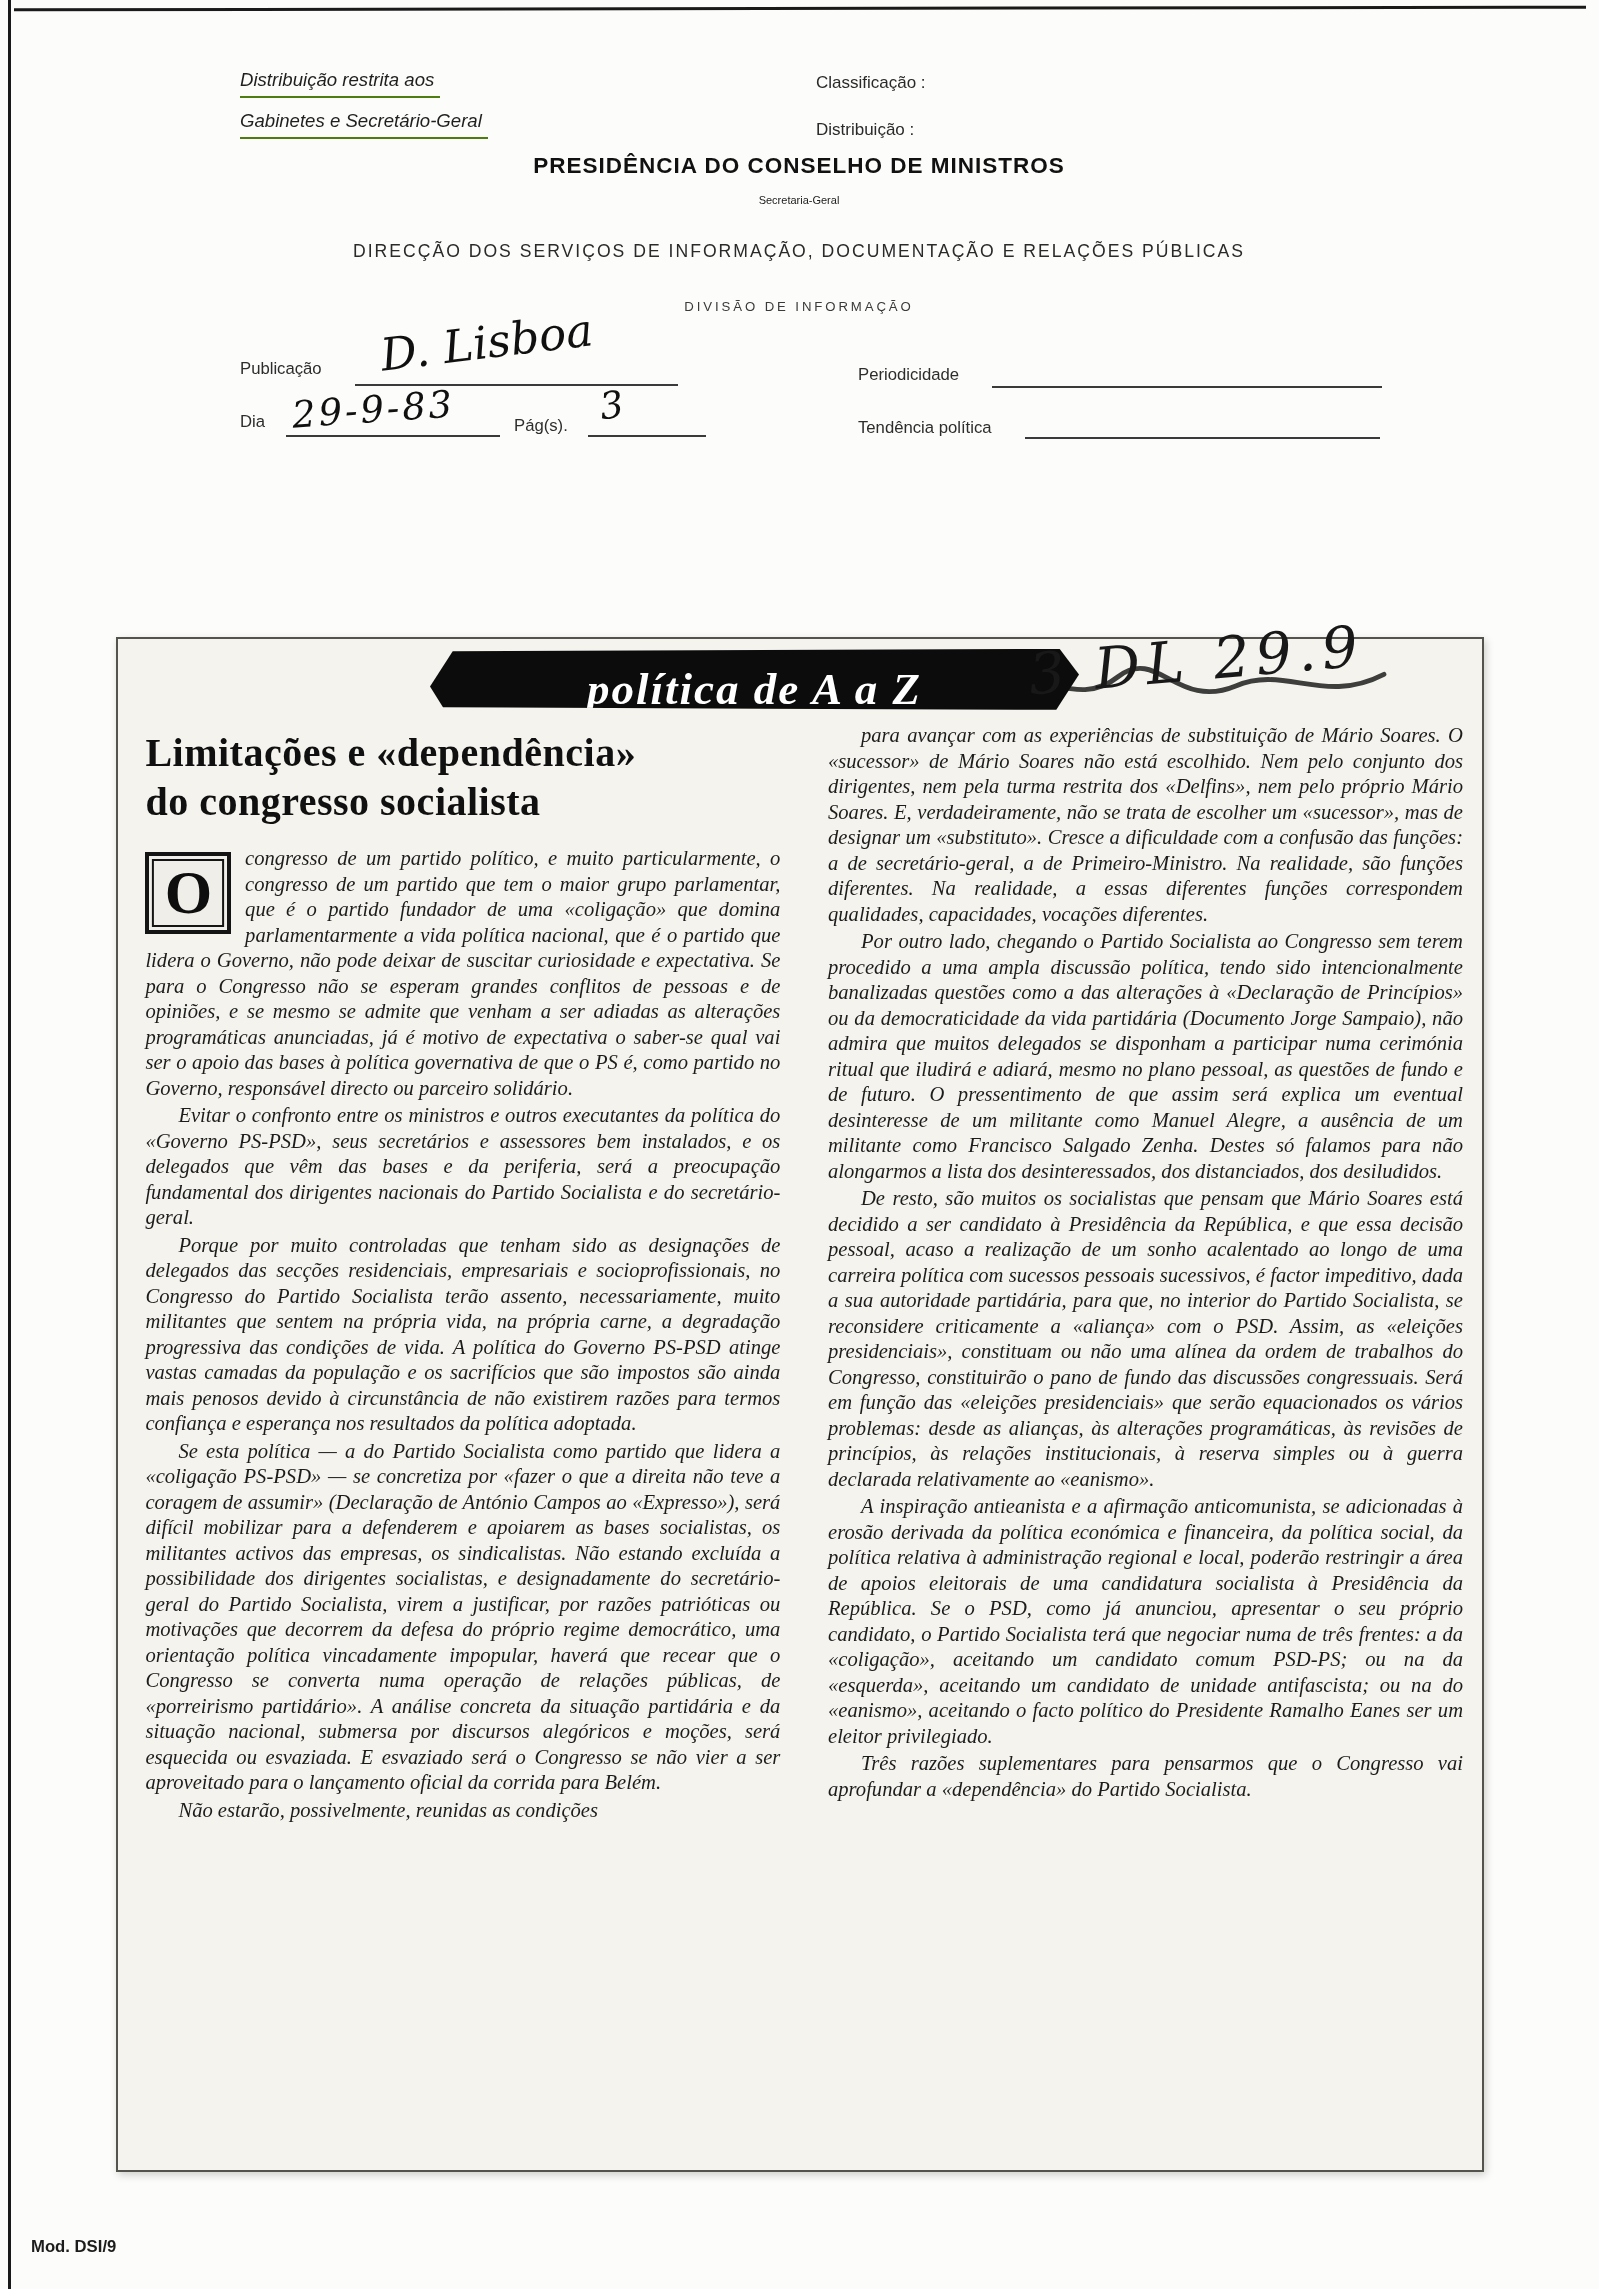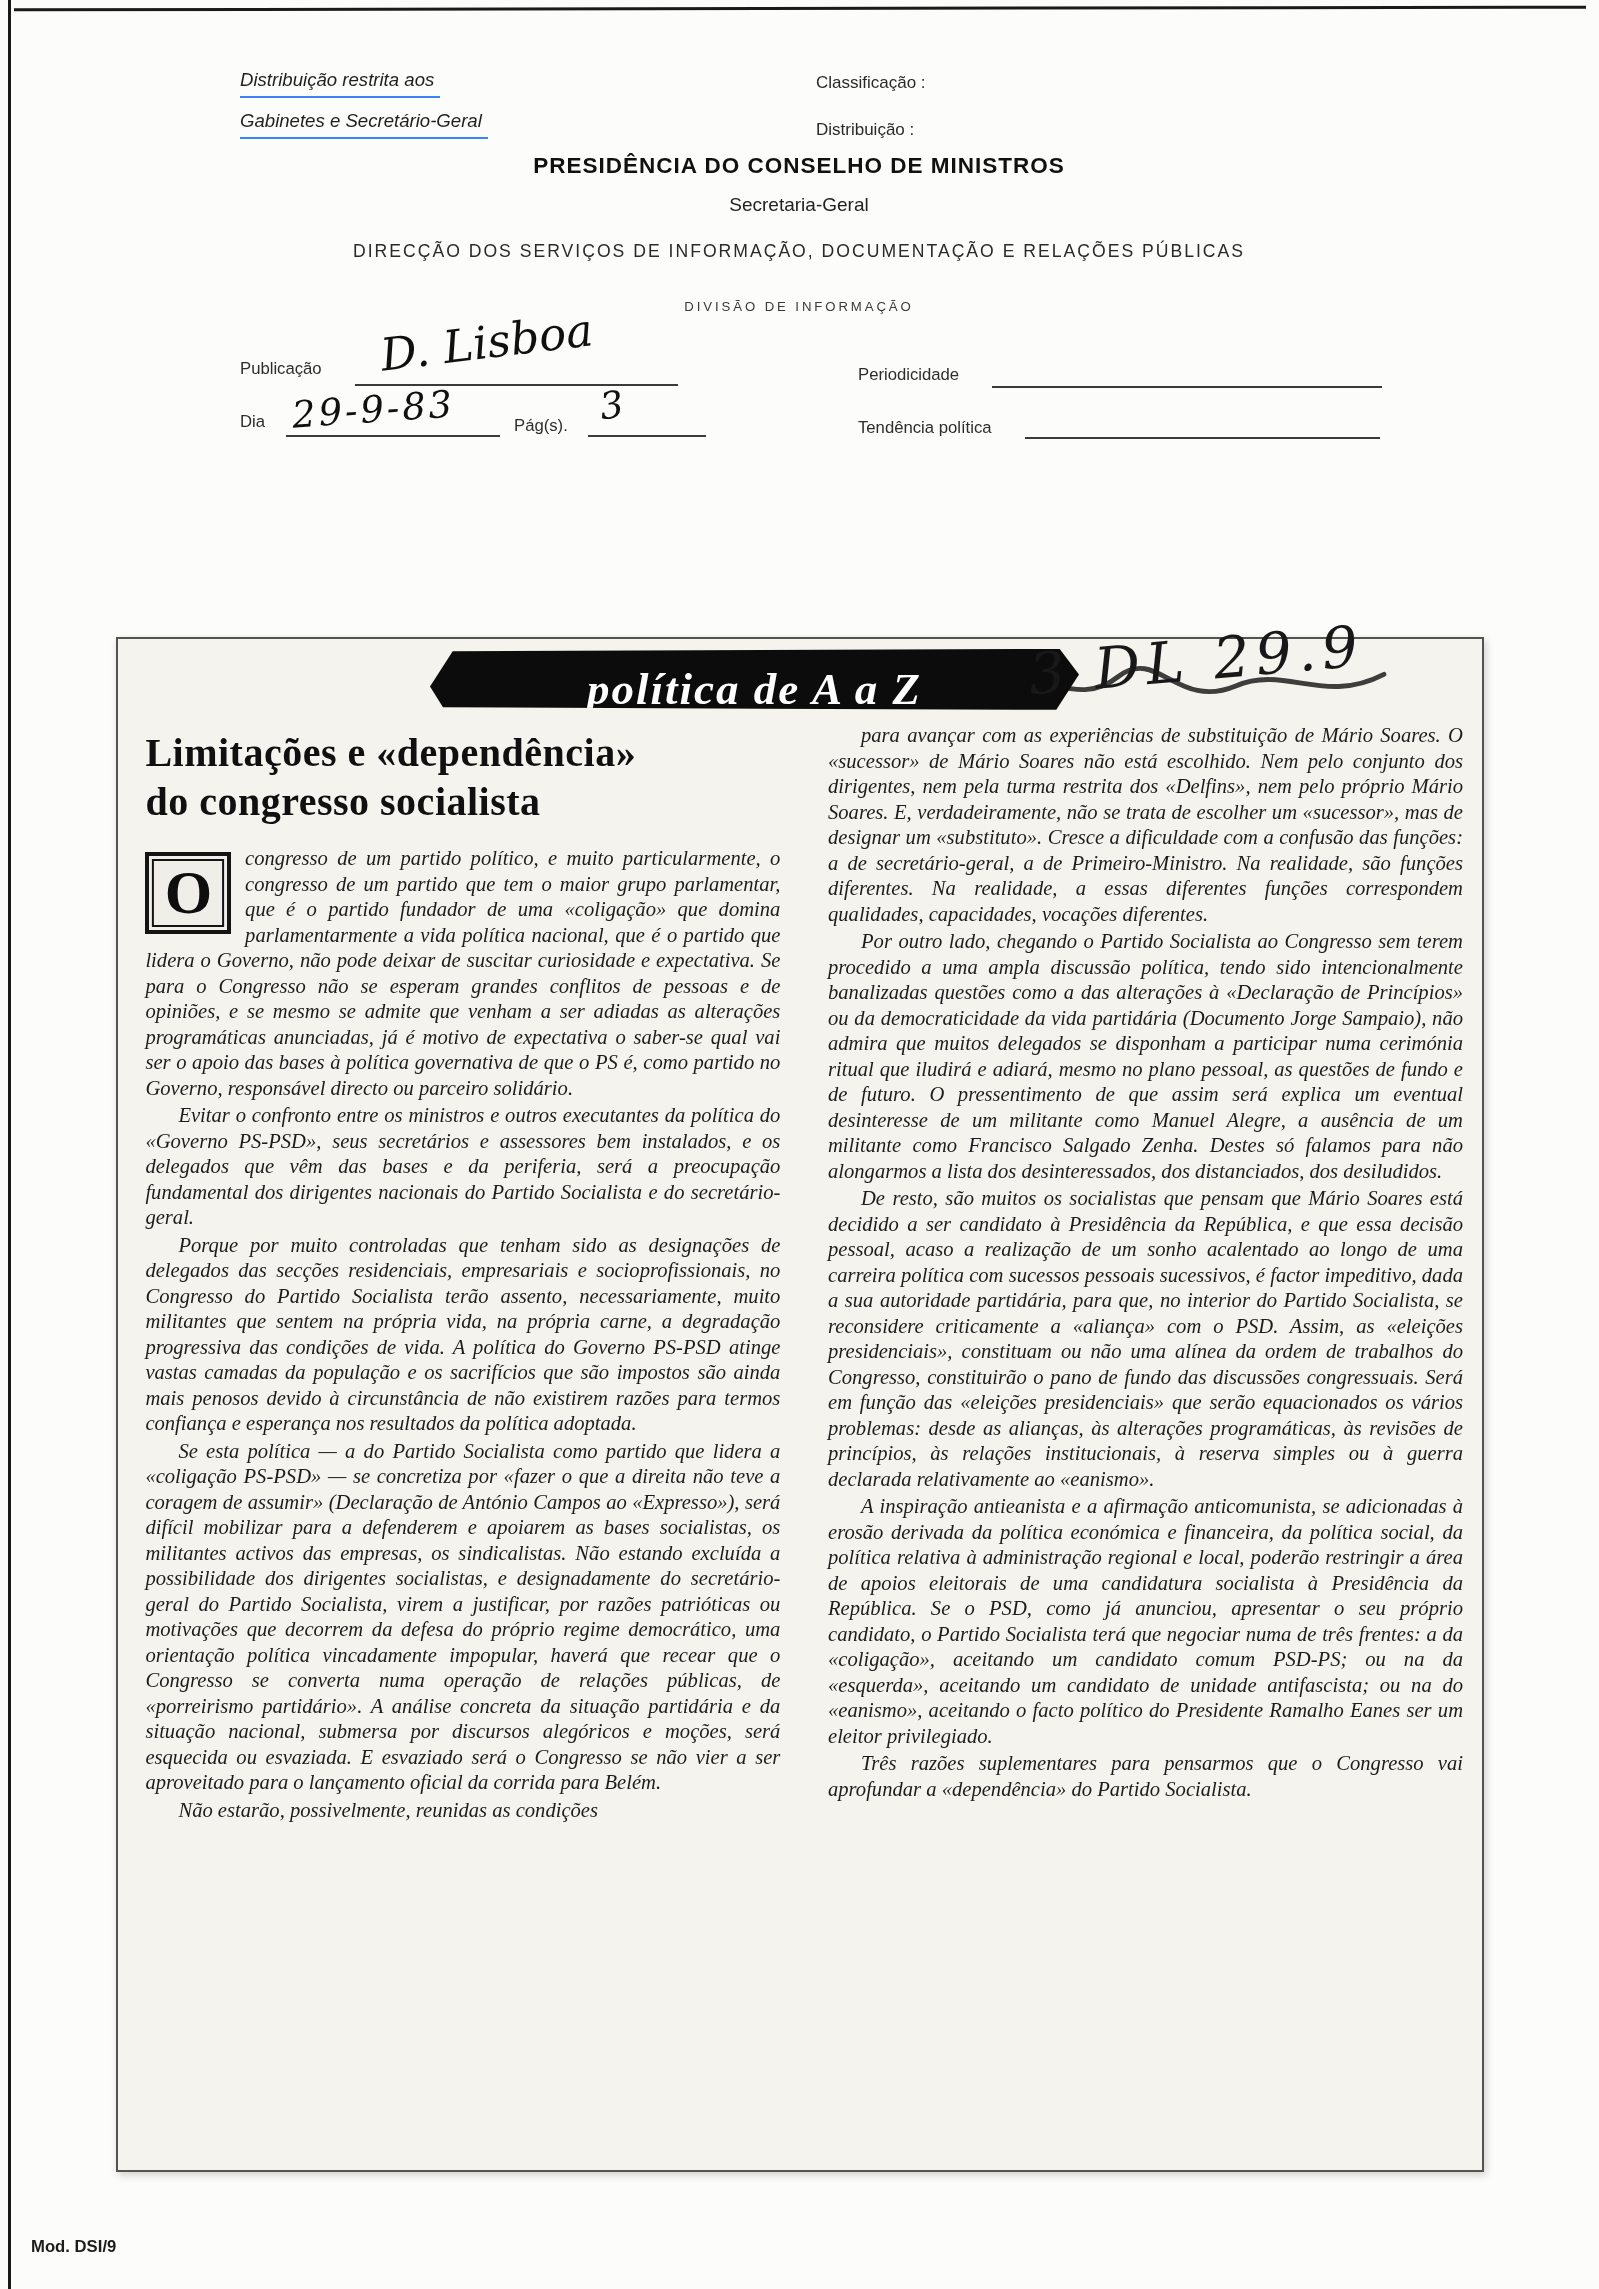--- a/index.html
+++ b/index.html
@@ -7,27 +7,27 @@
   .page {
     position:relative; width:1600px; height:2290px;
     background:#fcfcfa; overflow:hidden;
     font-family:"Liberation Sans", sans-serif; color:#222;
   }
   .edge-left { position:absolute; left:7.8px; top:0; width:2.9px; height:2290px; background:#191919; }
   .edge-top  { position:absolute; left:13.7px; top:6.9px; width:1572px; height:2.9px; background:#1a1a1a; transform:rotate(-0.1deg); }
 
   
   .restricted { position:absolute; left:240px; top:69px; font-style:italic; font-size:18.6px; color:#1f1f1f; }
-  .restricted .u { display:table; border-bottom:2px solid #3b82f6; padding:0 5.9px 4.9px 0; margin-bottom:11.8px; }
+  .restricted .u { display:table; border-bottom:2px solid #4d7c0f; padding:0 5.9px 4.9px 0; margin-bottom:11.8px; }
   .class-col { position:absolute; left:816px; top:73px; font-size:17px; color:#2a2a2a; }
   .class-col div { margin-bottom:26.5px; }
 
   .center-block { position:absolute; left:157px; width:1284px; text-align:center; }
   .org-title    { top:153px; font-size:22.5px; font-weight:bold; letter-spacing:1px; color:#111; }
-  .org-subtitle { top:194px; font-size:19px; color:#222; }
+  .org-subtitle { top:194px; font-size:11px; color:#222; }
   .direction    { top:241px; font-size:17.6px; letter-spacing:2px; color:#2a2a2a; }
   .division     { top:299px; font-size:13.2px; letter-spacing:2.9px; color:#3a3a3a; }
 
   .flabel { position:absolute; font-size:16.7px; color:#2d2d2d; }
   .fline  { position:absolute; border-bottom:2px solid #3a3a3a; }
   .hand {
     position:absolute; font-family:"DejaVu Serif", serif; font-style:italic;
     color:#101010; white-space:nowrap;
   }
   .hand-pub { left:380px; top:316px; font-size:45px; transform:rotate(-7deg); }

